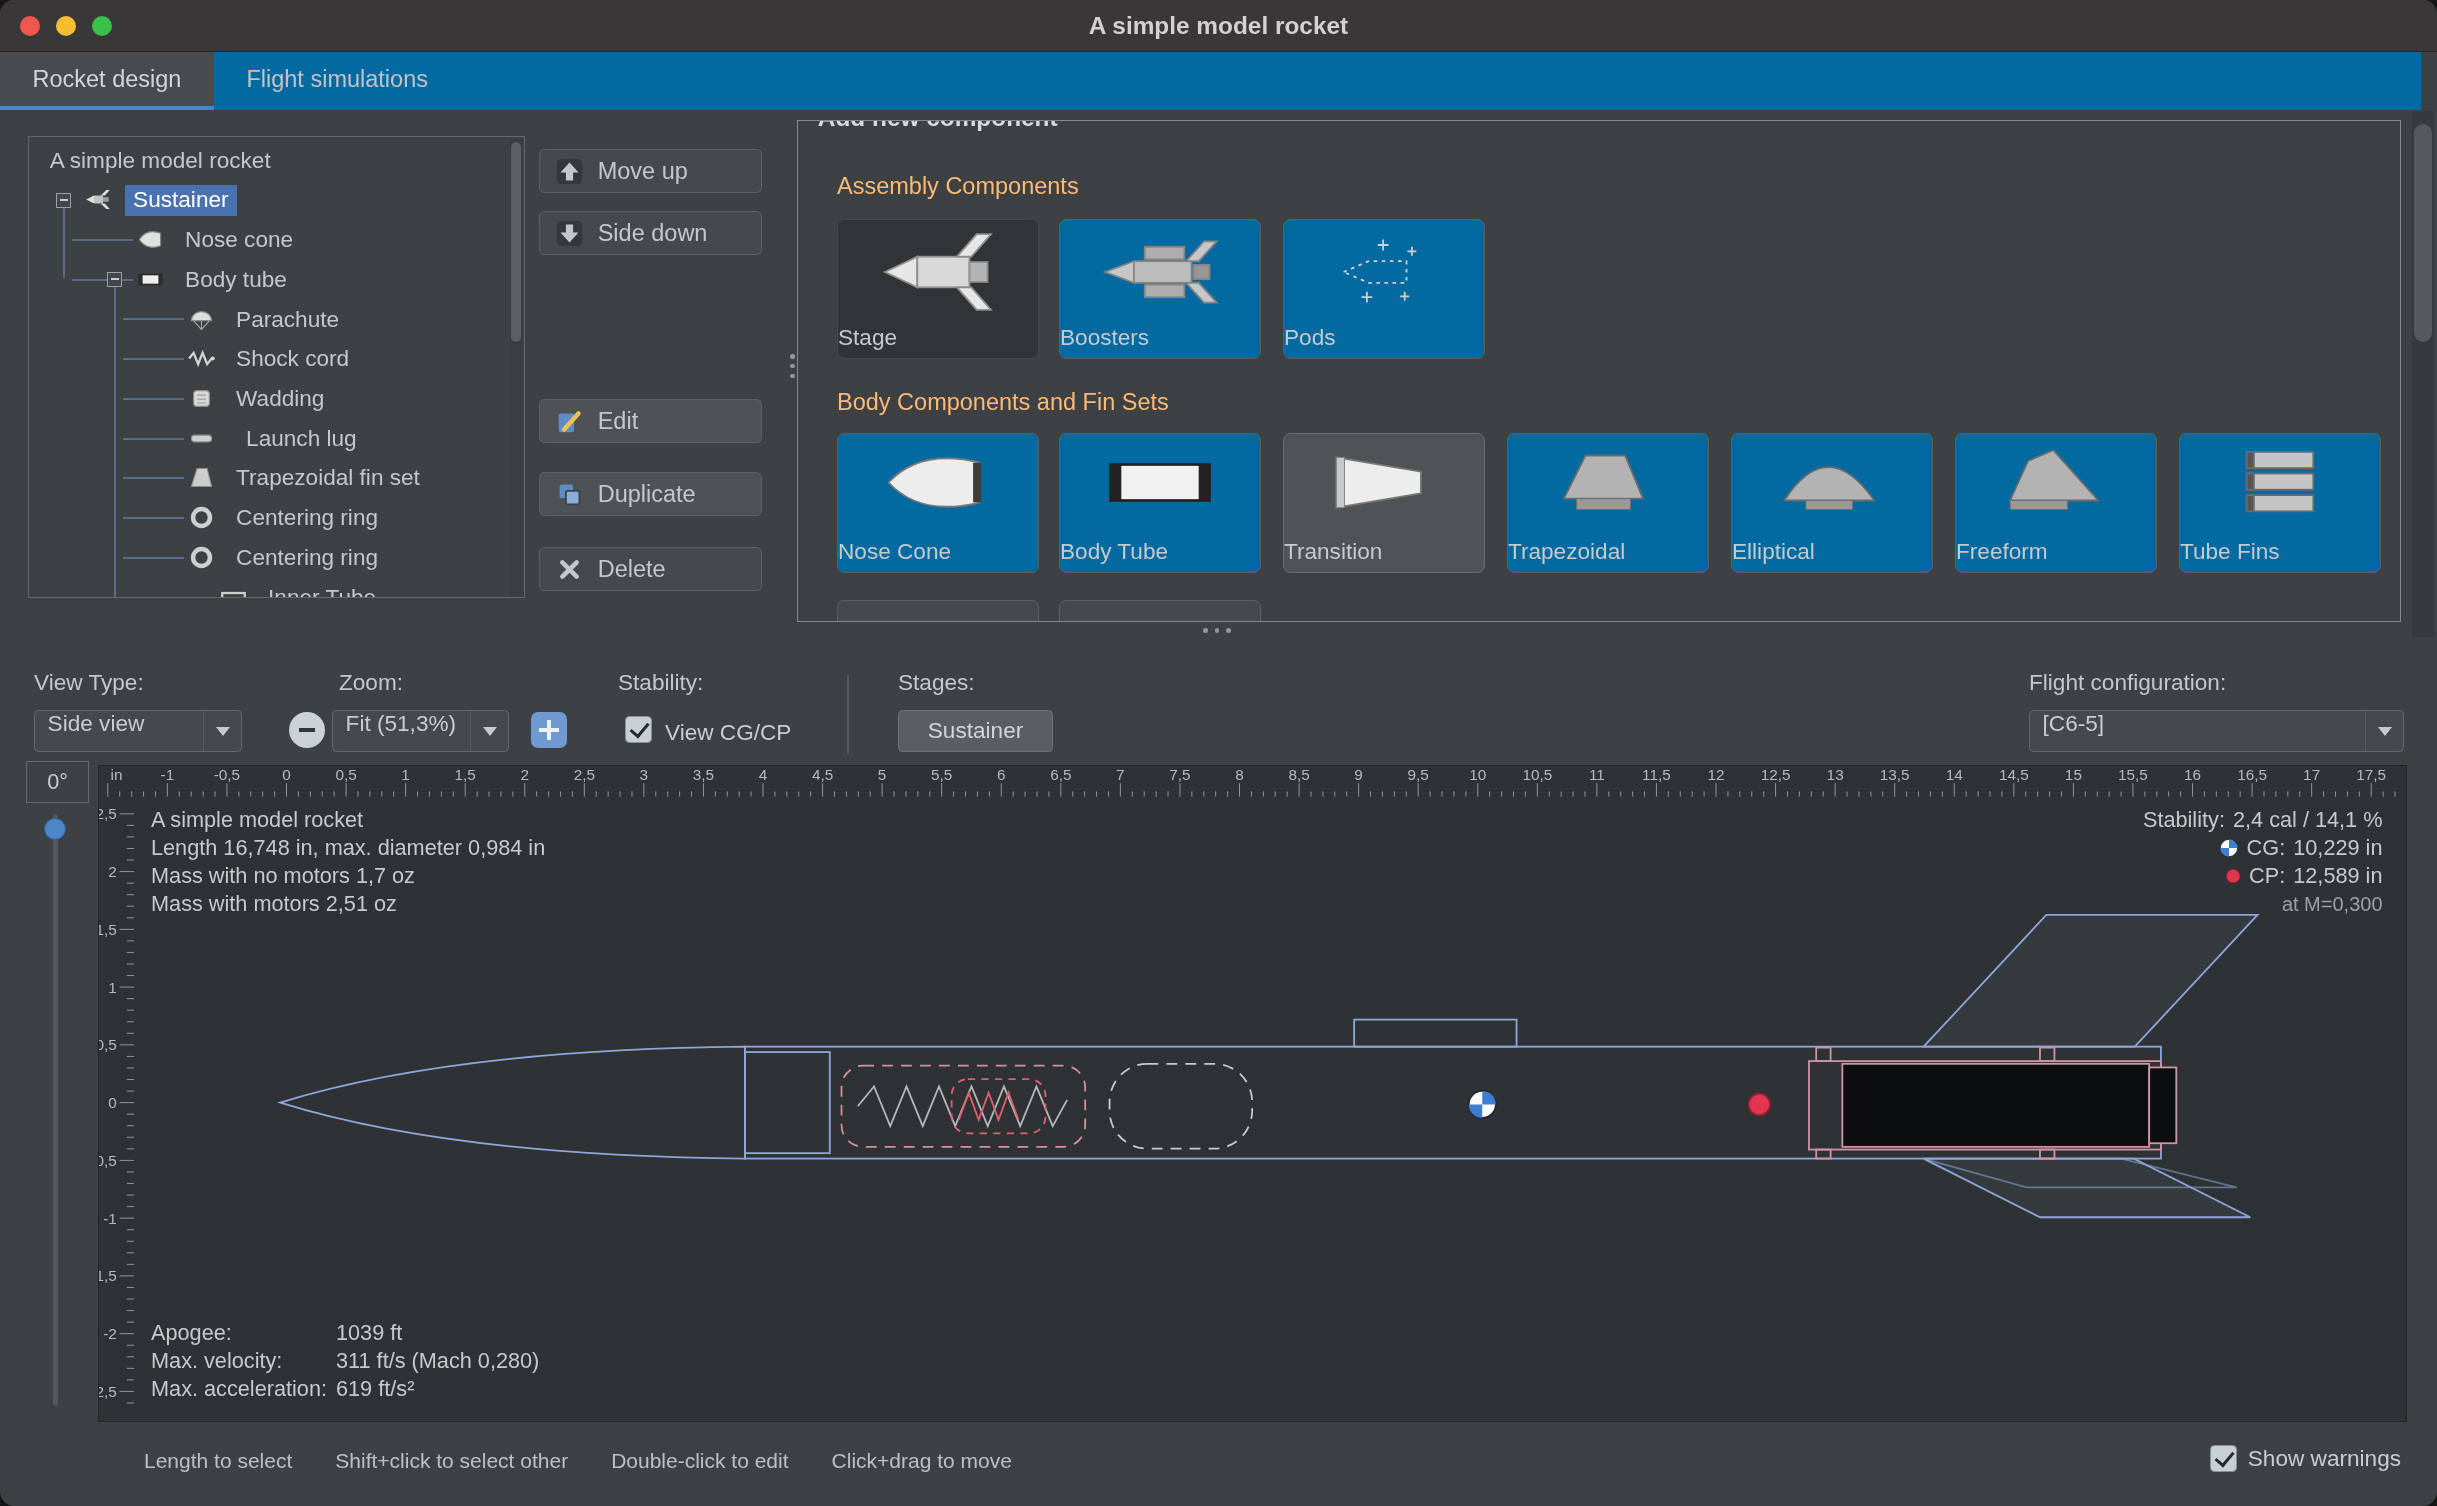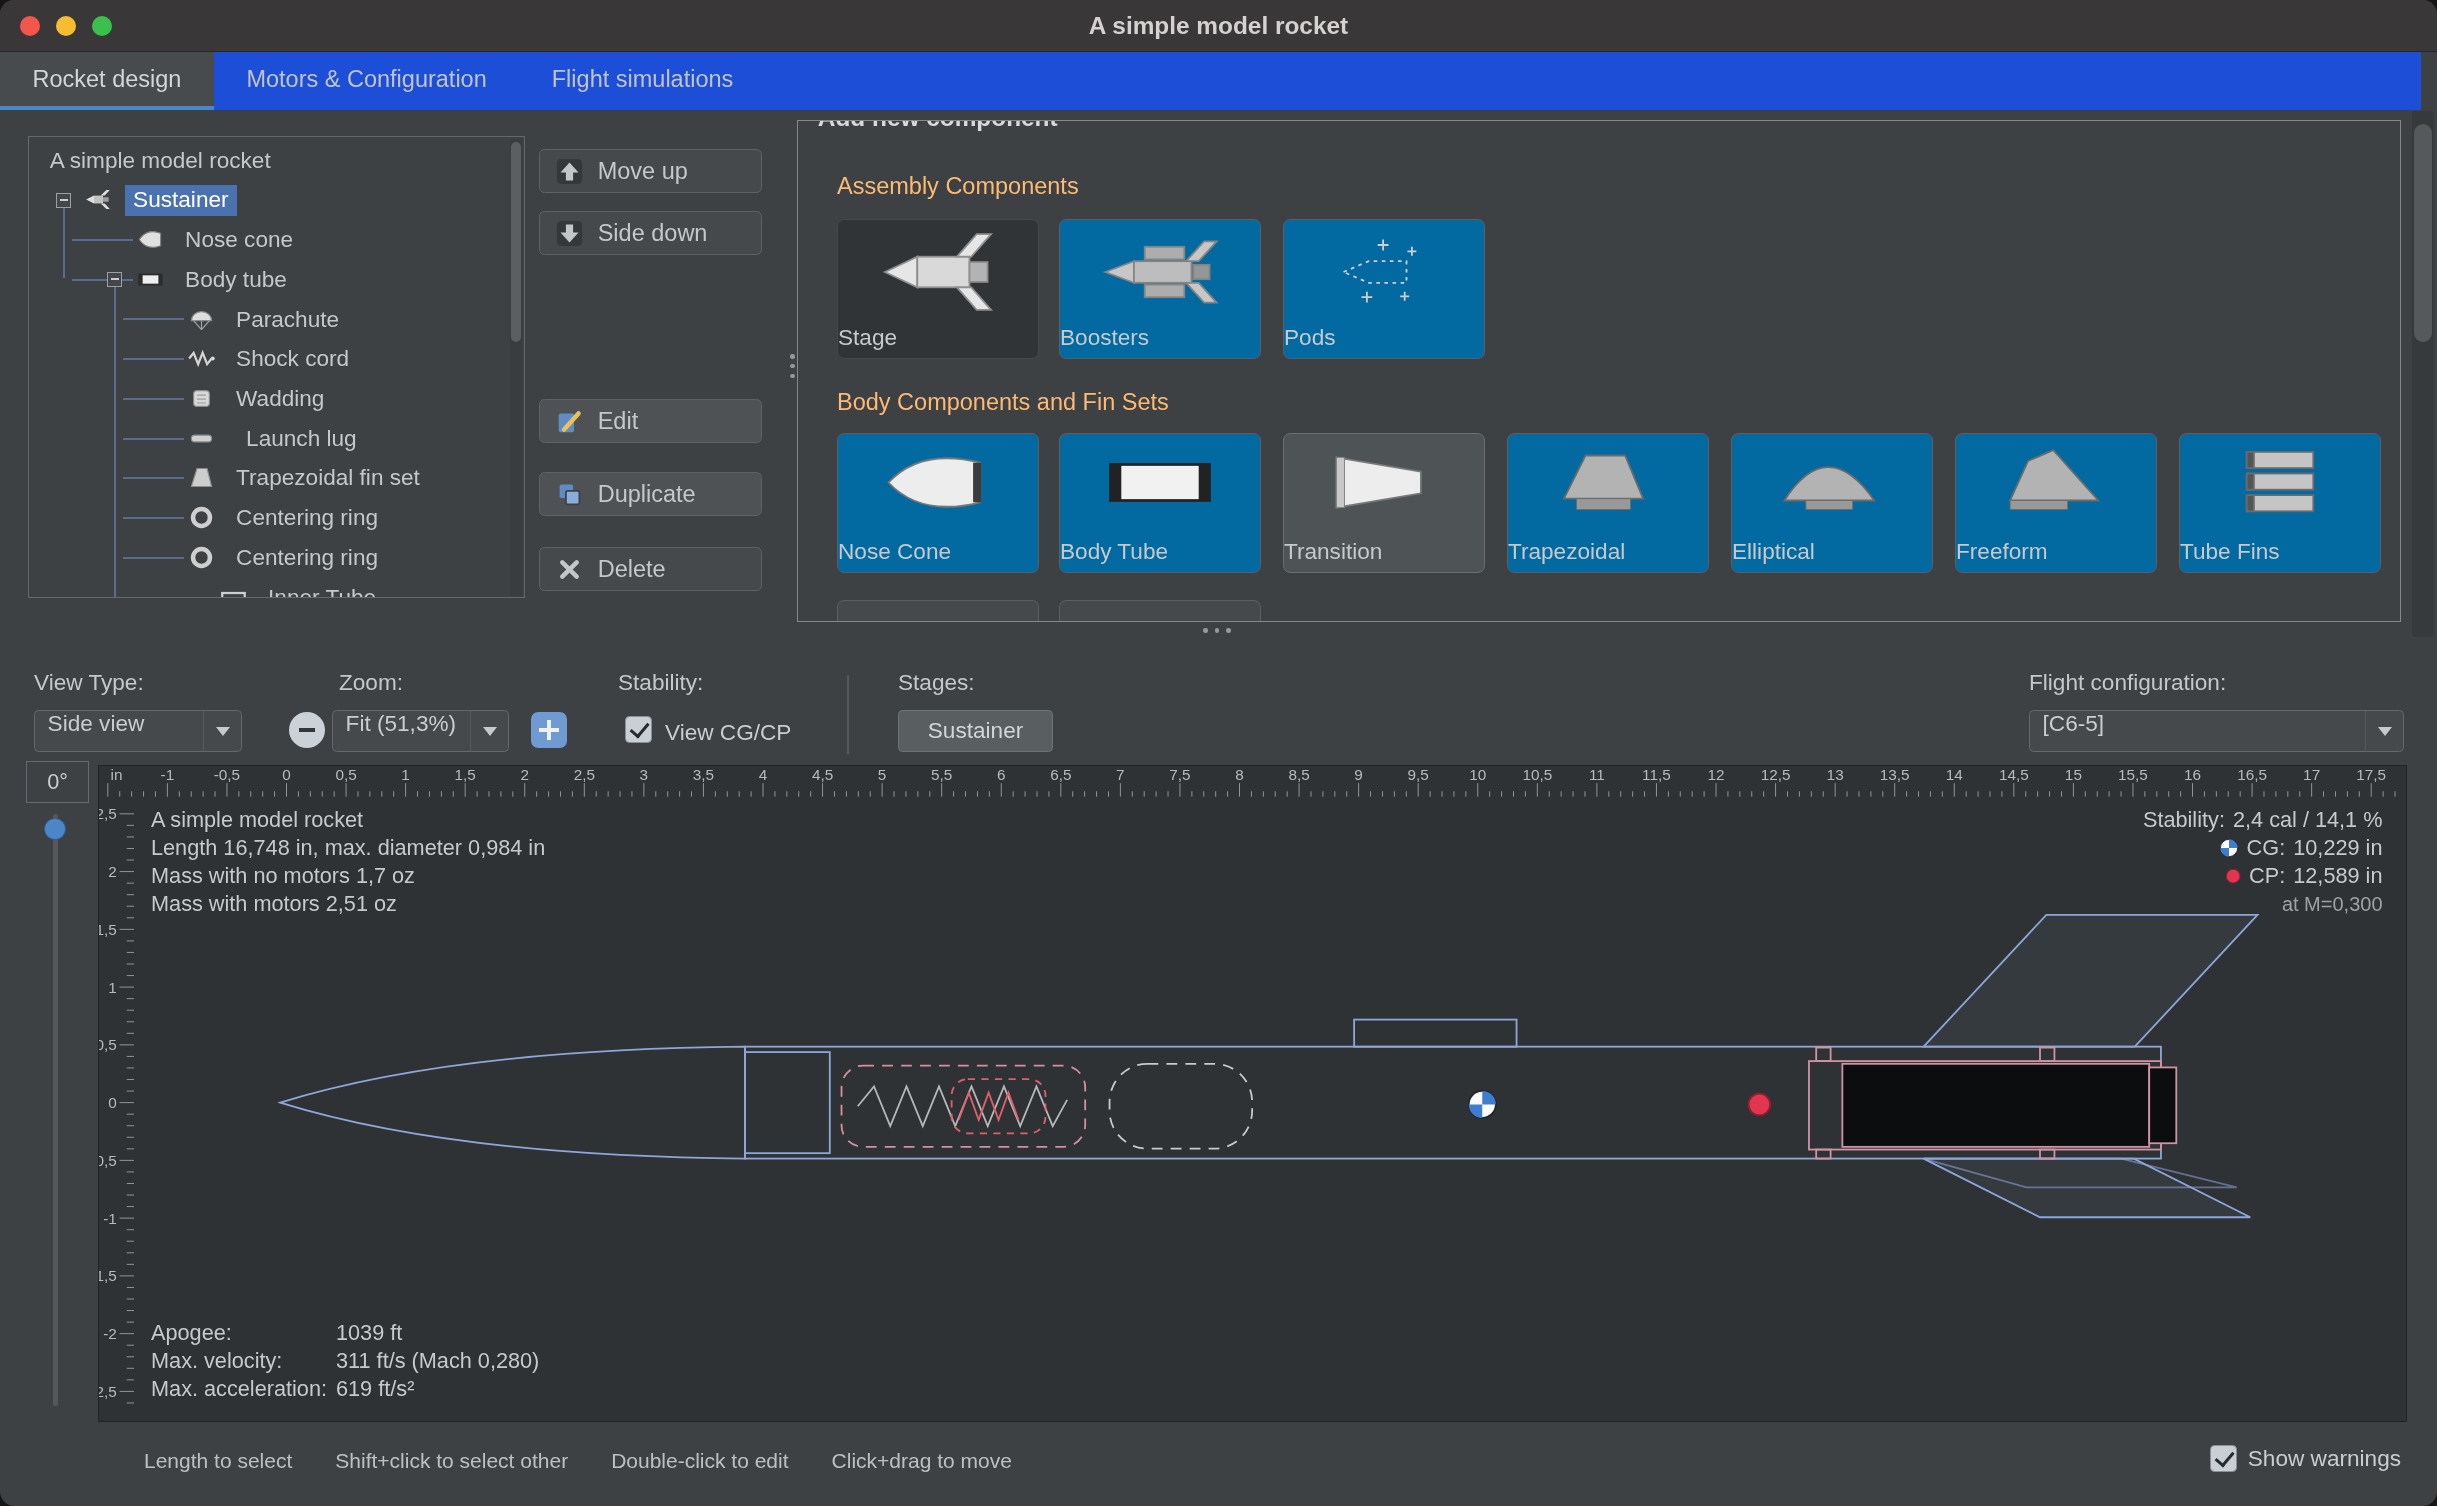--- a/index.html
+++ b/index.html
@@ -8,21 +8,21 @@
 
 
 #titlebar{position:absolute;left:0;top:0;right:0;height:52px;background:#3a3738;border-bottom:0.9px solid #292627}
 .light{position:absolute;top:16.3px;width:20px;height:20px;border-radius:50%}
 #light-close{left:20px;background:#f2564d}
 #light-min{left:56px;background:#f5bd2f}
 #light-max{left:92px;background:#39c14c}
 #window-title{position:absolute;left:0;right:0;top:0;height:52px;line-height:52px;text-align:center;color:#d4d1d0;font-size:24.4px;font-weight:bold}
 
 
-#tabbar{position:absolute;left:0;top:52px;right:16px;height:58px;background:#1d4ed8;display:flex}
+#tabbar{position:absolute;left:0;top:52px;right:16px;height:58px;background:#0369a1;display:flex}
 .tab{height:58px;line-height:54px;padding:0 32.5px;color:#c0c4c7;font-size:23.5px;white-space:nowrap}
 .tab.sel{background:#474b4e;border-bottom:4.5px solid #4a86c9;color:#d2d6d9}
 
 
 #tree-panel{position:absolute;left:28px;top:136px;width:497px;height:462px;border:0.9px solid #63686b;background:#3d4144;overflow:hidden}
 .trow{position:absolute;left:0;height:40px;width:100%}
 .ticon{position:absolute;top:6.3px;width:27px;height:27px}
 .ticon svg{width:27px;height:27px;display:block}
 .tlabel{position:absolute;top:4.5px;font-size:22.6px;color:#c4c8cb;padding:2.7px 8.1px;white-space:nowrap}
 .tlabel.sel{background:#4a72ae;color:#ffffff}
@@ -111,21 +111,20 @@
 
   <div id="titlebar">
     <div class="light" id="light-close"></div>
     <div class="light" id="light-min"></div>
     <div class="light" id="light-max"></div>
     <div id="window-title">A simple model rocket</div>
   </div>
 
   <div id="tabbar">
     <div class="tab sel">Rocket design</div>
-    <div class="tab">Motors &amp; Configuration</div>
     <div class="tab">Flight simulations</div>
   </div>
 
   <div id="tree-panel">
     <div id="tree-scroll">
       <div id="tree-thumb"></div>
     </div>
   <div class="tvline" style="left: 34px; top: 70px; height: 71px;"></div>
       <div class="tvline" style="left: 85px; top: 150px; height: 310px;"></div>
       <div class="trow" style="top: 3.6px;">

